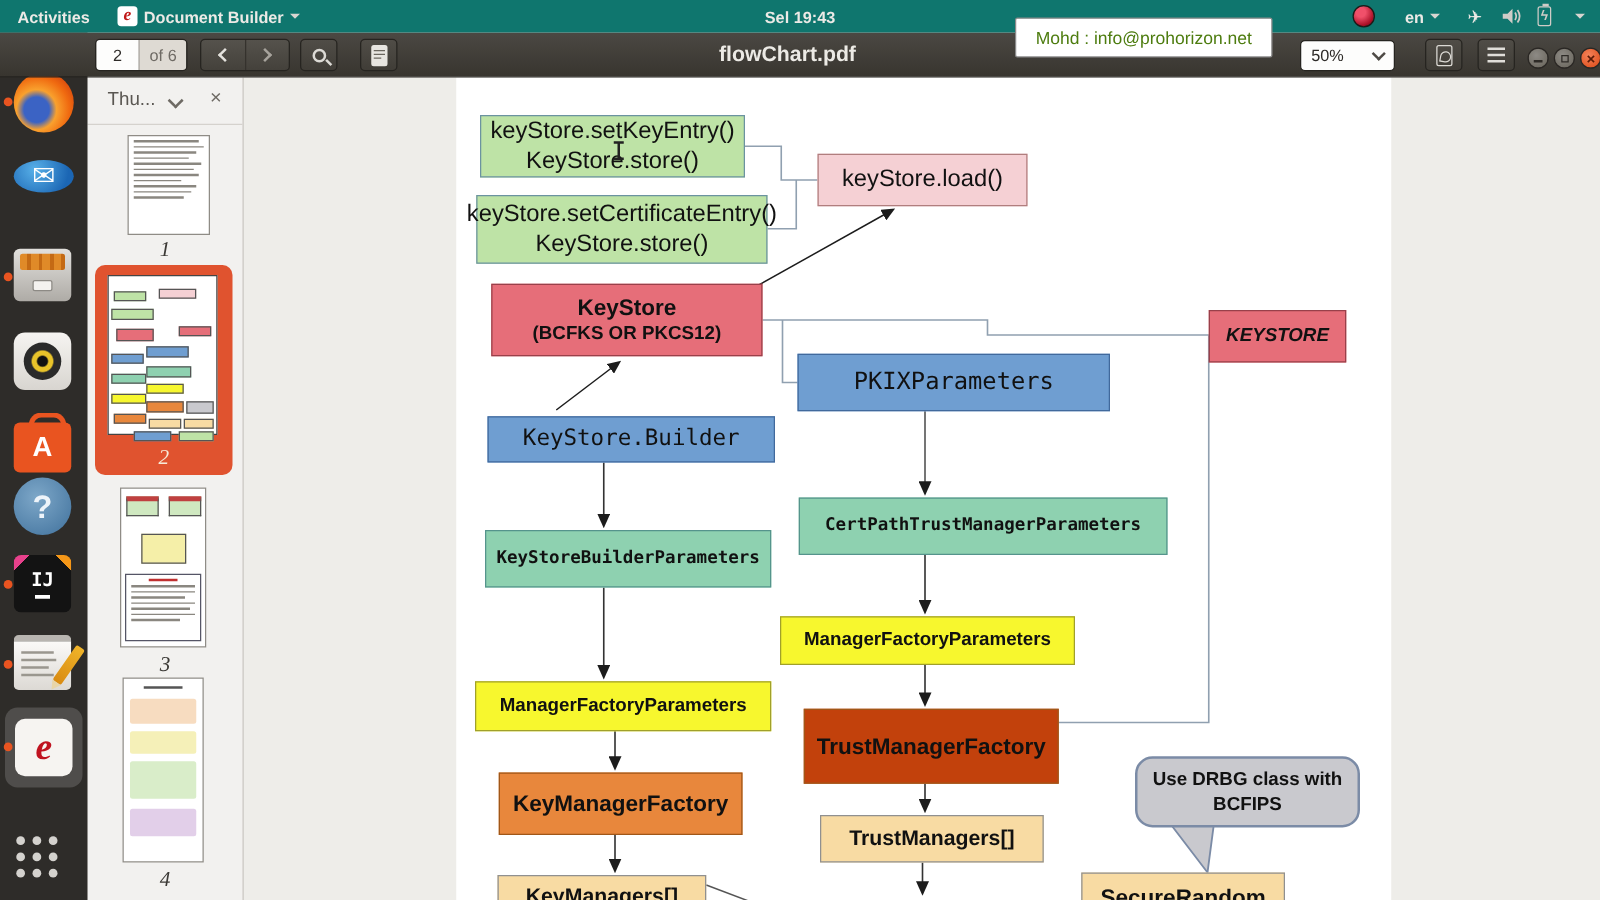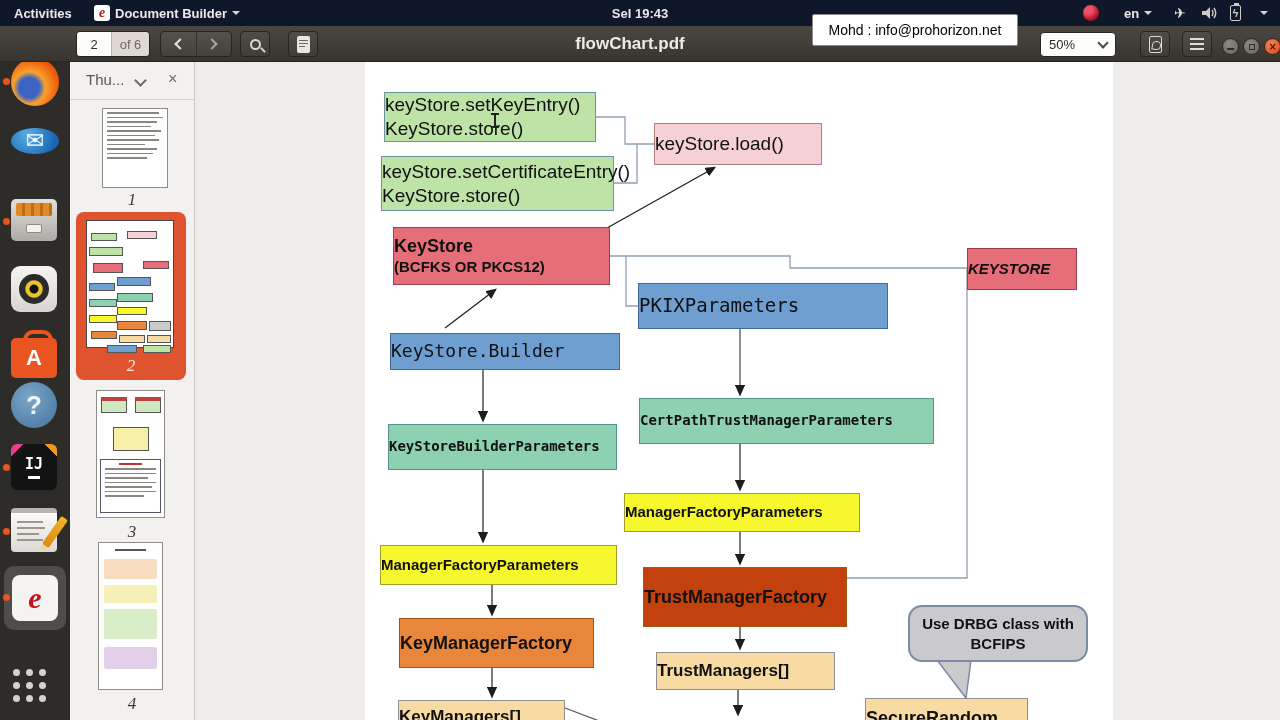--- a/index.html
+++ b/index.html
@@ -1,20 +1,20 @@
 <!DOCTYPE html>
 <html><head>
 <meta charset="utf-8">
 <style>
   * { margin:0; padding:0; box-sizing:border-box; }
   html,body { width:1280px; height:720px; overflow:hidden; font-family:"Liberation Sans",sans-serif; }
   #screen { position:relative; width:1280px; height:720px; background:#eeede9; overflow:hidden; }
 
   
-  .topbar { position:absolute; left:0; top:0; width:1280px; height:26px; background:#0f172a; color:#eceae6; font-size:13px; font-weight:bold; z-index:40; }
+  .topbar { position:absolute; left:0; top:0; width:1280px; height:26px; background:#0f766e; color:#eceae6; font-size:13px; font-weight:bold; z-index:40; }
   .topbar .item { position:absolute; top:0; height:26px; display:flex; align-items:center; gap:5px; padding:0 6px; }
   .tb-activities { left:8px; }
   .tb-appmenu { left:88px; }
   .evince-mini { width:16px; height:16px; background:#fff; border-radius:3px; color:#c01818; font-family:"Liberation Serif",serif; font-style:italic; font-weight:bold; font-size:14px; line-height:15px; text-align:center; }
   .caret-down { width:0; height:0; border-left:4px solid transparent; border-right:4px solid transparent; border-top:4px solid #d8d5d0; display:inline-block; }
   .tb-clock { left:640px; transform:translateX(-50%); }
   .rec-dot { position:absolute; left:1082px; top:4px; width:18px; height:18px; border-radius:50%; background:radial-gradient(circle at 35% 30%, #f0506a 0 25%, #a80f26 70%, #5e0812 100%); border:1px solid #1c1a18; }
   .tb-lang { left:1118px; }
   .tb-plane { left:1168px; font-weight:normal; font-size:14px; }
   .tb-vol { left:1196px; }
@@ -53,21 +53,21 @@
   .burger i { width:14px; height:2px; background:#e0ded9; }
   .winbtn { position:absolute; top:35%; width:17px; height:17px; border-radius:50%; border:1px solid #2a2724; display:flex; align-items:center; justify-content:center; }
   .wb-min { left:1222px; background:radial-gradient(circle at 40% 35%, #8d8a85, #676359); }
   .wb-min i { width:7px; height:2px; background:#2e2b27; margin-top:5px; }
   .wb-max { left:1243px; background:radial-gradient(circle at 40% 35%, #8d8a85, #676359); }
   .wb-max i { width:6px; height:6px; border:1.5px solid #2e2b27; }
   .wb-close { left:1264px; background:radial-gradient(circle at 40% 35%, #f48259, #dd4814); }
   .wb-close i { color:#5c1a06; font-size:12px; font-weight:bold; line-height:1; }
 
   
-  .notif { position:absolute; left:812px; top:14px; width:206px; height:32px; background:#ffffff; border:1px solid #8a8a8a; border-radius:2px; display:flex; align-items:center; justify-content:center; font-size:14px; color:#000000; z-index:60; }
+  .notif { position:absolute; left:812px; top:14px; width:206px; height:32px; background:#ffffff; border:1px solid #8a8a8a; border-radius:2px; display:flex; align-items:center; justify-content:center; font-size:14px; color:#4d7c0f; z-index:60; }
 
   
   .dock { position:absolute; left:0; top:26px; width:70px; height:694px; background:#2e2c29; z-index:20; }
   .dicon { position:absolute; left:11px; width:48px; height:48px; }
   .ddot { position:absolute; left:3px; width:7px; height:7px; border-radius:50%; background:#e95420; }
   .ff { border-radius:50%; background:radial-gradient(circle at 38% 62%, #3b63c4 0 24%, #f9a12e 38%, #f06a10 62%, #cf3c0c 88%); width:48px; height:48px; }
   .tbird { border-radius:50%; background:radial-gradient(circle at 35% 30%, #58b0e8, #1b66b4 75%); display:flex; align-items:center; justify-content:center; color:#fff; font-size:22px; }
   .files { width:46px; height:42px; margin-top:3px; background:linear-gradient(#e2e0dc,#aeaba6); border-radius:5px; position:relative; overflow:hidden; }
   .files .fold { position:absolute; top:4px; left:5px; right:5px; height:13px; background:repeating-linear-gradient(90deg,#e08a28 0 6px,#c46a14 6px 9px); border-radius:2px; }
   .files .hnd { position:absolute; bottom:8px; left:15px; width:16px; height:9px; background:#f4f2ef; border:1px solid #8d8a85; border-radius:2px; }
@@ -99,21 +99,21 @@
   .sel-tile { position:absolute; left:6px; top:150px; width:110px; height:168px; background:#e0532f; border-radius:8px; }
   .sel-tile .pnum { color:#f7ead8; bottom:4px; }
   .tline { height:1.5px; background:#8a8780; margin:3px 4px 0 4px; }
   .mini-box { position:absolute; border:0.5px solid #555; }
 
   
   .docarea { position:absolute; left:195px; top:62px; width:1085px; height:658px; background:#eeede9; }
   .page { position:absolute; left:170px; top:0; width:748px; height:658px; background:#ffffff; overflow:hidden; }
   .intro { position:absolute; left:20px; top:-2px; font-size:15.5px; color:#1e1e1e; white-space:nowrap; }
   .dlayer { position:absolute; left:0; top:0; width:748px; height:658px; }
-  .dnode { position:absolute; border:1.5px solid; display:flex; flex-direction:column; align-items:flex-start; justify-content:center; text-align:center; color:#111; line-height:1.25; }
+  .dnode { position:absolute; border:1.5px solid; display:flex; flex-direction:column; align-items:center; justify-content:center; text-align:center; color:#111; line-height:1.25; }
   .dnode.mono { font-family:"DejaVu Sans Mono",monospace; }
   .dnode.bold { font-weight:bold; }
   .dnode.italic { font-style:italic; }
   .bubble { position:absolute; background:#c9c9ce; border:2px solid #7b8ba6; border-radius:14px; display:flex; flex-direction:column; align-items:center; justify-content:center; font-weight:bold; font-size:15px; color:#111; line-height:1.3; text-align:center; }
   .ibeam { position:absolute; width:2px; height:13px; background:#222; }
   .ibeam::before,.ibeam::after { content:""; position:absolute; left:-3px; width:8px; height:2px; background:#222; }
   .ibeam::before { top:-1px; } .ibeam::after { bottom:-1px; }
 </style>
 </head>
 <body>

